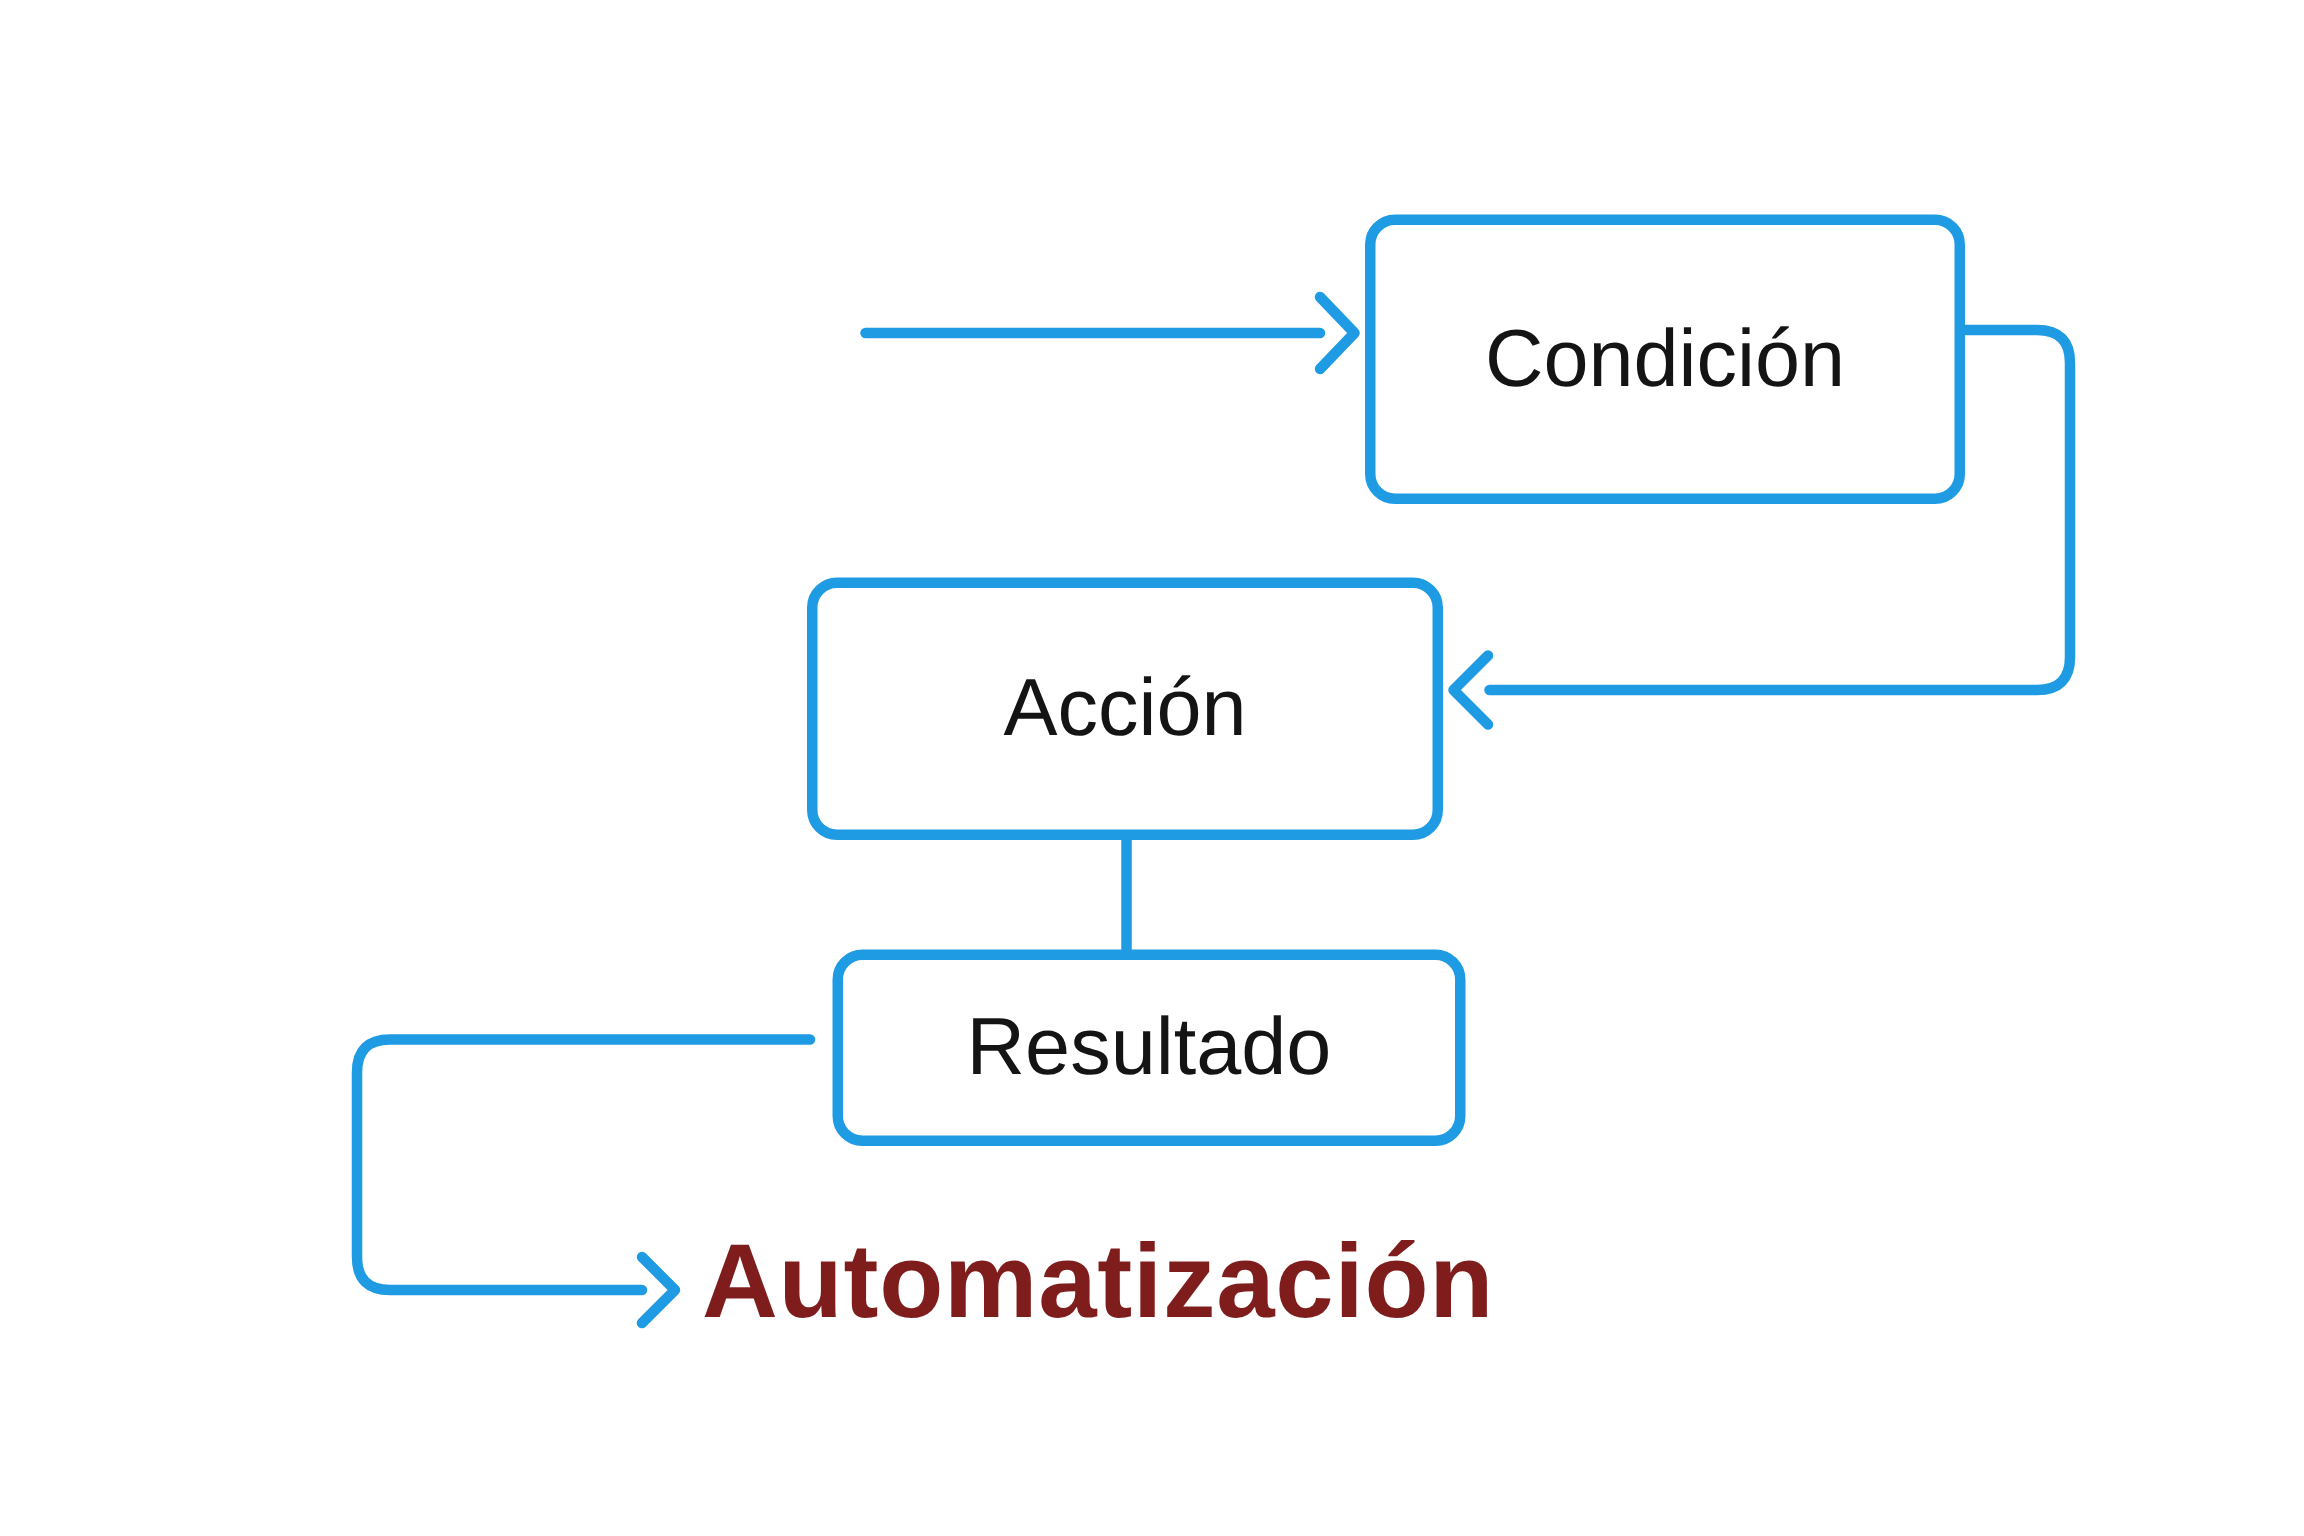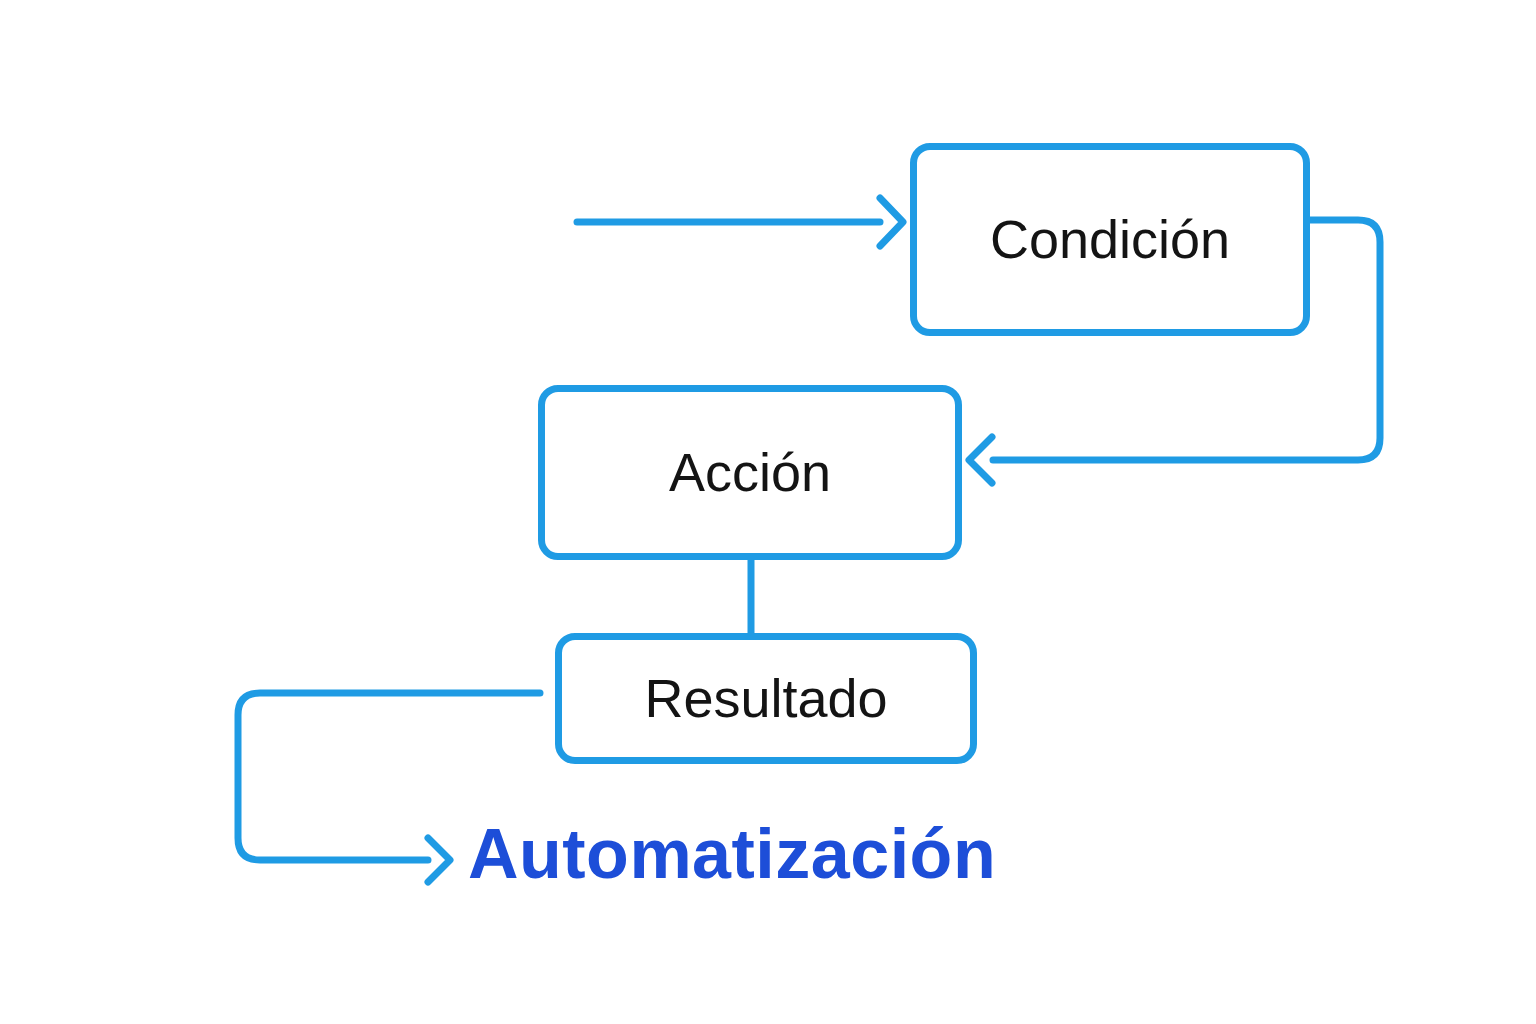--- a/index.html
+++ b/index.html
@@ -39,21 +39,21 @@
   .node-entrada  {left:156px; top:143px; width:422px; height:156px;}
   .node-condicion{left:869px; top:143px; width:400px; height:193px;margin-left:41px;}
   .node-accion   {left:538px; top:385px; width:424px; height:175px;}
   .node-resultado{left:528px; top:633px; width:422px; height:131px;margin-left:27px;}
   .node-entrada .label{max-width:330px;}
   .diagram-title{
     position:absolute;
     left:468px; top:814px;
     font-size:70px;
     font-weight:bold;
-    color:#1d4ed8;
+    color:#7f1d1d;
     letter-spacing:0.5px;
     white-space:nowrap;
   }
 </style>
 </head>
 <body>
 
 <div class="canvas">
 
   <svg class="wires" viewBox="0 0 1536 1024" xmlns="http://www.w3.org/2000/svg" aria-hidden="true">

